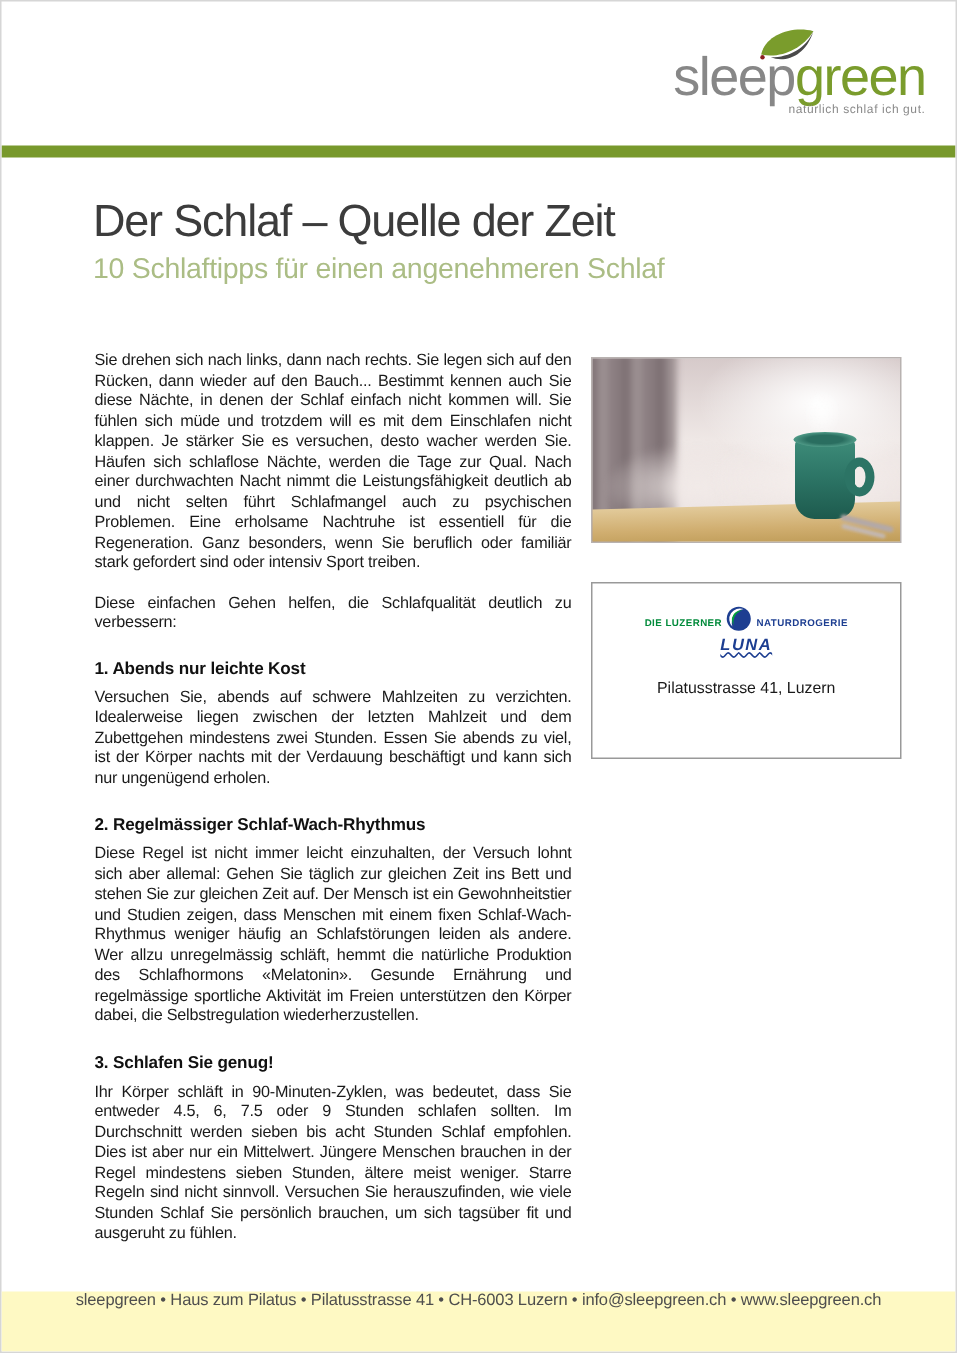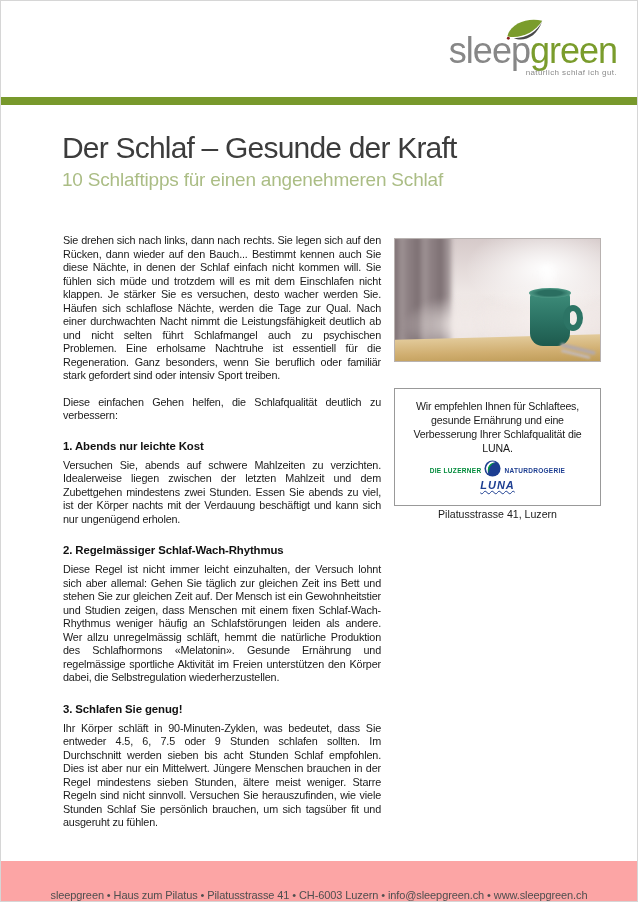--- a/index.html
+++ b/index.html
@@ -67,22 +67,22 @@
   .promo-text { font-size: 10.6px; line-height: 14px; letter-spacing: -0.15px; padding: 0 10px; }
   .luna-logo { margin-top: 5px; display: flex; align-items: center; justify-content: center; gap: 3px; }
   .luna-left { font-size: 6.5px; font-weight: bold; color: #008a3a; letter-spacing: .3px; }
   .luna-right { font-size: 6.5px; font-weight: bold; color: #1d3e91; letter-spacing: .3px; }
   .luna-script { display: block; margin: -2px auto 16px; font-size: 11px; font-weight: bold; font-style: italic;
                  color: #1d3e91; text-decoration: underline wavy 1px; width: max-content; letter-spacing: 1px; }
   .promo-address { font-size: 10.6px; line-height: 14px; margin-top: 5px; }
   .promo-web { font-size: 10.6px; line-height: 14px; }
 
   
-  .footer { position: absolute; left: 0; right: 0; bottom: 0; height: 40px; background: #fca5a5;
-            display: flex; align-items: flex-end; justify-content: center; }
+  .footer { position: absolute; left: 0; right: 0; bottom: 0; height: 40px; background: #fef9c3;
+            display: flex; align-items: flex-start; justify-content: center; }
   .footer-text { font-size: 11px; color: #4e4e4e; letter-spacing: -0.1px; white-space: nowrap; }
 </style>
 </head>
 <body>
 
 <div class="page">
 
   <div class="logo">
     <span class="leaf">
       <svg width="44" height="28" viewBox="0 0 48 30">
@@ -90,21 +90,21 @@
         <path d="M45,6 C40,18 28,25 14,25 C24,29 39,25 45,6 Z" fill="#4a4a4a"></path>
         <circle cx="8" cy="25" r="1.6" fill="#8b2020"></circle>
       </svg>
     </span>
     <div class="logo-text"><span class="logo-sleep">sleep</span><span class="logo-green">green</span></div>
     <div class="tagline">natürlich schlaf ich gut.</div>
   </div>
 
   <div class="divider"></div>
 
-  <h1 class="page-title">Der Schlaf – Gesunde der Kraft</h1>
+  <h1 class="page-title">Der Schlaf – Quelle der Zeit</h1>
   <h2 class="page-subtitle">10 Schlaftipps für einen angenehmeren Schlaf</h2>
 
   <div class="article">
     <p class="intro">Sie drehen sich nach links, dann nach rechts. Sie legen sich auf den Rücken, dann wieder auf den Bauch... Bestimmt kennen auch Sie diese Nächte, in denen der Schlaf einfach nicht kommen will. Sie fühlen sich müde und trotzdem will es mit dem Einschlafen nicht klappen. Je stärker Sie es versuchen, desto wacher werden Sie. Häufen sich schlaflose Nächte, werden die Tage zur Qual. Nach einer durchwachten Nacht nimmt die Leistungsfähigkeit deutlich ab und nicht selten führt Schlafmangel auch zu psychischen Problemen. Eine erholsame Nachtruhe ist essentiell für die Regeneration. Ganz besonders, wenn Sie beruflich oder familiär stark gefordert sind oder intensiv Sport treiben.</p>
     <p class="lead">Diese einfachen Gehen helfen, die Schlafqualität deutlich zu verbessern:</p>
 
     <section>
       <h3>1. Abends nur leichte Kost</h3>
       <p>Versuchen Sie, abends auf schwere Mahlzeiten zu verzichten. Idealerweise liegen zwischen der letzten Mahlzeit und dem Zubettgehen mindestens zwei Stunden. Essen Sie abends zu viel, ist der Körper nachts mit der Verdauung beschäftigt und kann sich nur ungenügend erholen.</p>
     </section>
@@ -128,21 +128,20 @@
       <div class="pillow2"></div>
       <div class="glow"></div>
       <div class="table"></div>
       <div class="steam"></div>
       <div class="mug"></div>
       <div class="mug-handle"></div>
       <div class="utensil"></div>
     </div>
 
     <div class="promo-box">
-      <div class="promo-text">Wir empfehlen Ihnen für Schlaftees, gesunde Ernährung und eine Verbesserung Ihrer Schlafqualität die LUNA.</div>
       <div class="luna-logo">
         <span class="luna-left">DIE LUZERNER</span>
         <span>
           <svg width="17" height="17" viewBox="0 0 18 18">
             <circle cx="9" cy="9" r="8.5" fill="#1d3e91"></circle>
             <path d="M12.5,2.2 A7.5,7.5 0 0 0 4.5,14.5 A9.5,9.5 0 0 1 12.5,2.2 Z" fill="#ffffff"></path>
             <path d="M11.5,3.2 A6.5,6.5 0 0 0 5.5,13.5 A8.5,8.5 0 0 1 11.5,3.2 Z" fill="#00a03c"></path>
           </svg>
         </span>
         <span class="luna-right">NATURDROGERIE</span>

